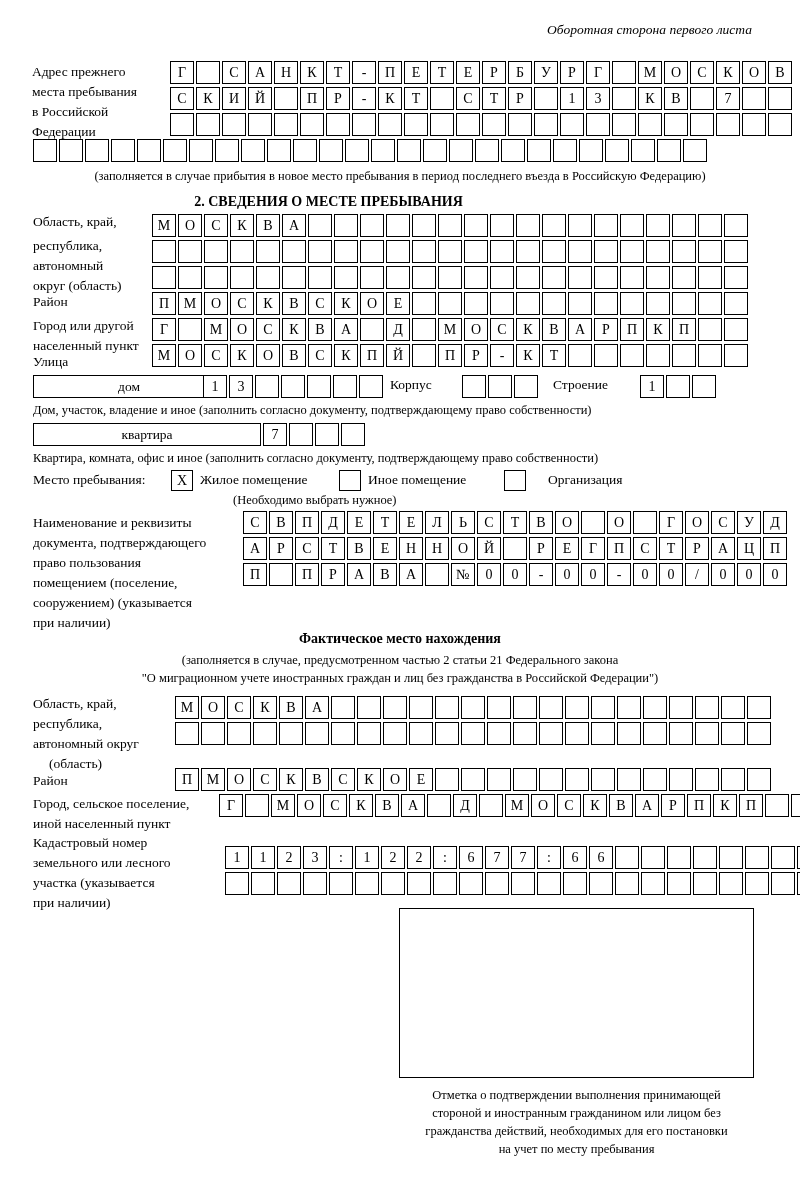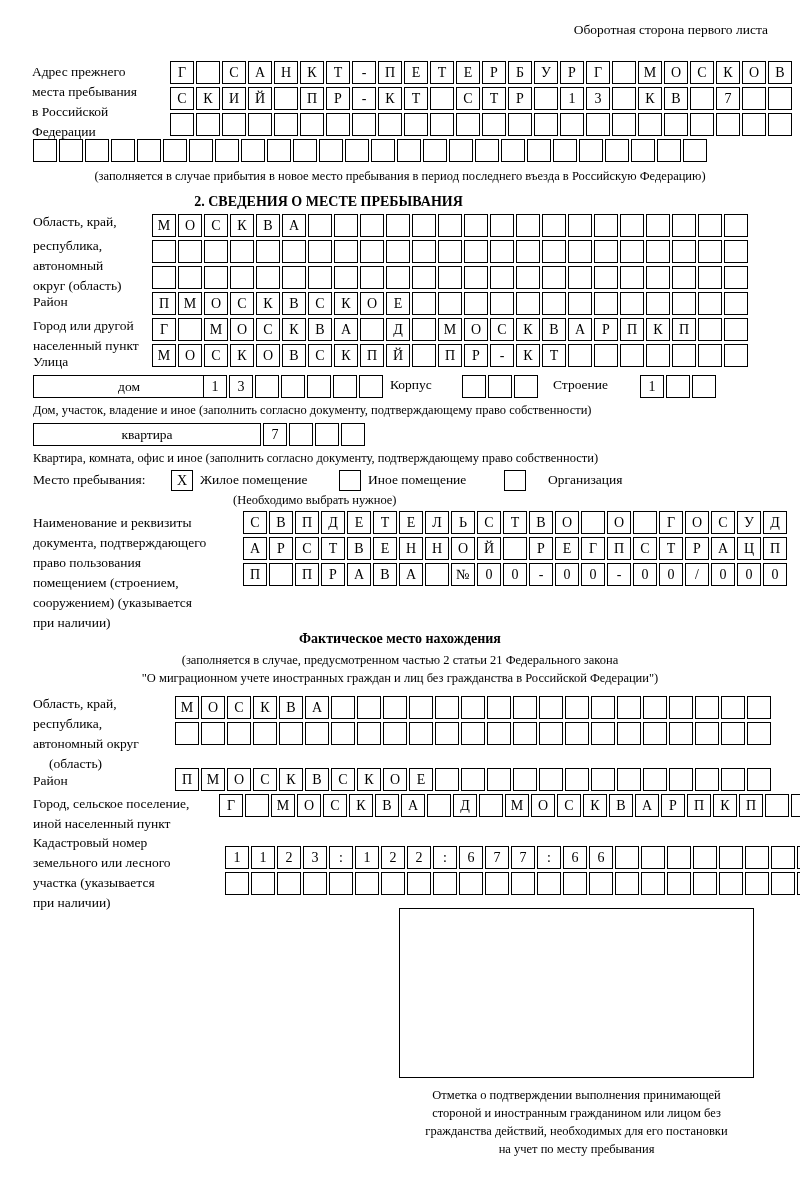--- a/index.html
+++ b/index.html
@@ -7,22 +7,23 @@
     width:800px;height:1180px;
     background:#ffffff;
     font-family:"Liberation Serif", serif;
     color:#000;
     position:relative;
     overflow:hidden;
   }
   .page{position:relative;width:800px;height:1180px;}
 
   .hdr-right{
-    position:absolute;right:32px;top:22px;
+    position:absolute;right:48px;top:22px;
     font-size:13.5px;
+    font-style:italic;
   }
 
   
   .t{position:absolute;font-size:13.5px;line-height:20px;white-space:nowrap;font-family:Liberation Serif, serif;}
   .b{font-weight:bold;}
   .sm{font-size:12.5px;}
 
   
   .boxrow{position:absolute;display:flex;}
   .cell{
@@ -391,21 +392,21 @@
   <div class="t" style="left:200px;top:470px;">Жилое помещение</div>
   <span class="chk" style="position:absolute;left:339px;top:470px;"></span>
   <div class="t" style="left:368px;top:470px;">Иное помещение</div>
   <span class="chk" style="position:absolute;left:504px;top:470px;"></span>
   <div class="t" style="left:548px;top:470px;">Организация</div>
   <div class="t sm" style="left:233px;top:490px;">(Необходимо выбрать нужное)</div>
 
   <div class="t" style="left:33px;top:513px;">Наименование и реквизиты</div>
   <div class="t" style="left:33px;top:533px;">документа, подтверждающего</div>
   <div class="t" style="left:33px;top:553px;">право пользования</div>
-  <div class="t" style="left:33px;top:573px;">помещением (строением,</div>
+  <div class="t" style="left:33px;top:573px;">помещением (поселение,</div>
   <div class="t" style="left:33px;top:593px;text-align:center;">сооружением) (указывается</div>
   <div class="t" style="left:33px;top:613px;">при наличии)</div>
 
   <div class="boxrow" id="s2-doc-0" style="left:243px;top:511px;">
       <div class="cell">С</div>
       <div class="cell">В</div>
       <div class="cell">П</div>
       <div class="cell">Д</div>
       <div class="cell">Е</div>
       <div class="cell">Т</div>

